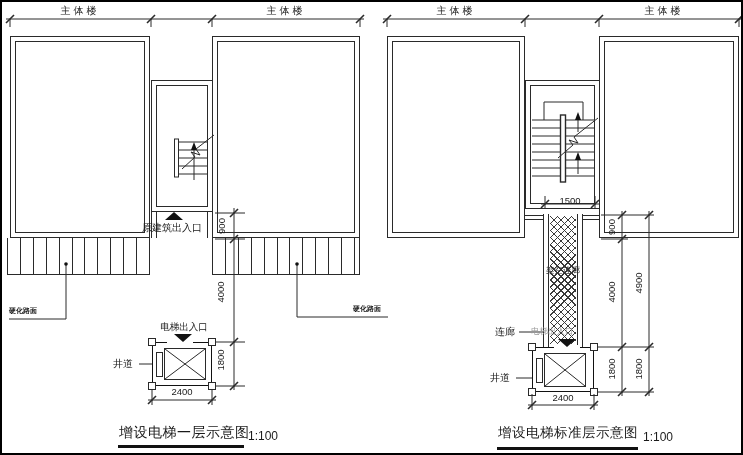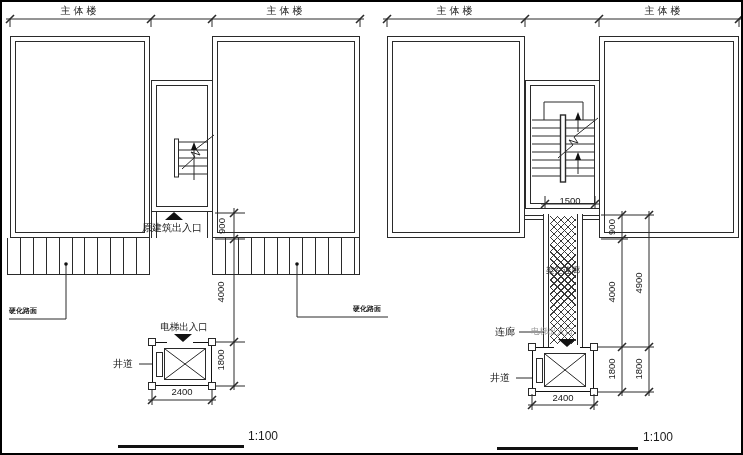--- a/index.html
+++ b/index.html
@@ -232,32 +232,34 @@
   <div class="t blbl" style="left:249px;top:3px">主体楼</div>
   <div class="t ctr" style="left:137px;top:220px;width:66px;font-size:10px">原建筑出入口</div>
   <div class="t small-b" style="left:7px;top:305px">硬化路面</div>
   <div class="t small-b" style="left:351px;top:303px">硬化路面</div>
   <div class="t ctr" style="left:156px;top:320px;width:52px;font-size:9.5px">电梯出入口</div>
   <div class="t" style="left:111px;top:356px;font-size:10px">井道</div>
   <div class="t vdim" style="left:206px;top:218px">900</div>
   <div class="t vdim" style="left:205px;top:284px">4000</div>
   <div class="t vdim" style="left:205px;top:352px">1800</div>
   <div class="t ctr dim" style="left:150px;top:385px;width:60px">2400</div>
+  <div class="t ctr title" style="left:117px;top:423px;width:124px">增设电梯一层示意图</div>
   <div class="uline" style="left:116px;top:443px;width:126px"></div>
   <div class="t" style="left:246px;top:428px;font-size:12px">1:100</div>
 
   <div class="t blbl" style="left:419px;top:3px">主体楼</div>
   <div class="t blbl" style="left:627px;top:3px">主体楼</div>
   <div class="t ctr dim" style="left:543px;top:194px;width:50px">1500</div>
   <div class="t" style="left:544px;top:264px;font-size:8.5px;color:#333">架空连廊</div>
   <div class="t" style="left:493px;top:324px;font-size:10px">连廊</div>
   <div class="t" style="left:529px;top:325px;font-size:8.5px;color:#999">电梯出入口</div>
   <div class="t" style="left:488px;top:370px;font-size:10px">井道</div>
   <div class="t vdim" style="left:596px;top:219px">900</div>
   <div class="t vdim" style="left:596px;top:284px">4000</div>
   <div class="t vdim" style="left:596px;top:361px">1800</div>
   <div class="t vdim" style="left:623px;top:275px">4900</div>
   <div class="t vdim" style="left:623px;top:361px">1800</div>
   <div class="t ctr dim" style="left:530px;top:391px;width:62px">2400</div>
+  <div class="t ctr title-r" style="left:496px;top:424px;width:140px">增设电梯标准层示意图</div>
   <div class="uline" style="left:495px;top:445px;width:141px"></div>
   <div class="t" style="left:641px;top:429px;font-size:12px">1:100</div>
 
 </div>
 
 </body></html>

